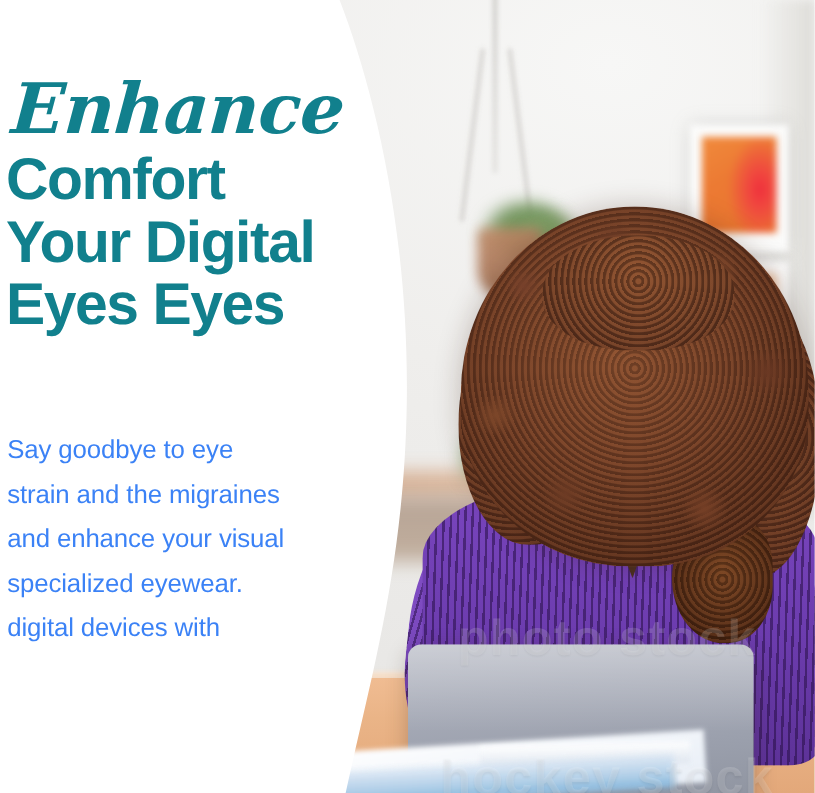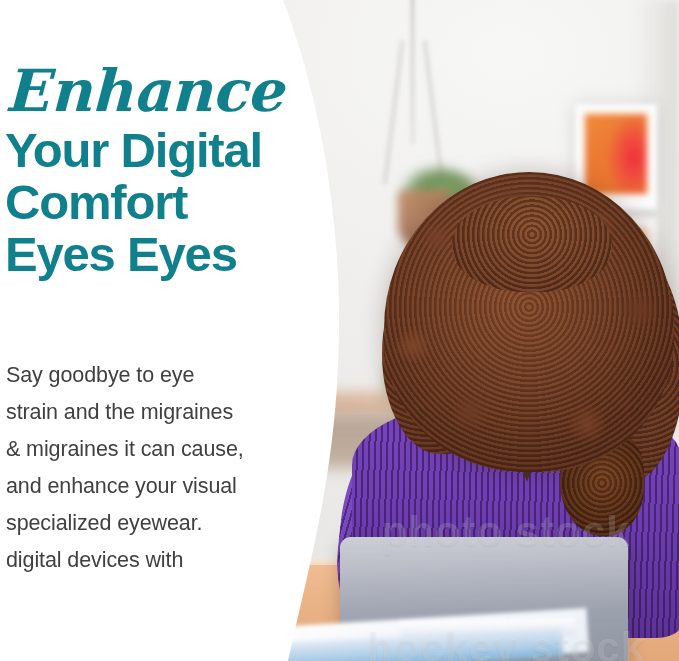--- a/index.html
+++ b/index.html
@@ -362,21 +362,21 @@
   .headline div{ white-space:nowrap; }
   .body-copy{
     position:absolute;
     left:6px; top:357px;
     width:292px;
     font-family:"Liberation Sans", sans-serif;
     font-weight:400;
     font-size:21.5px;
     line-height:37px;
     letter-spacing:-0.1px;
-    color:#404040;
+    color:#3b82f6;
     margin:0;
   }
   .body-copy div{ white-space:nowrap; }
 </style>
 </head>
 <body>
 
 <div class="banner">
 
   <div class="photo">
@@ -443,28 +443,27 @@
     </div>
   </div>
 
   <div class="panel"></div>
 
   <div class="text-wrap">
 
     <div class="script">Enhance</div>
 
     <div class="headline">
+      <div>Comfort</div>
       <div>Your Digital</div>
-      <div>Comfort</div>
       <div>Eyes Eyes</div>
     </div>
 
     <div class="body-copy">
       <div>Say goodbye to eye</div>
       <div>strain and the migraines</div>
-      <div>&amp; migraines it can cause,</div>
       <div>and enhance your visual</div>
       <div>specialized eyewear.</div>
       <div>digital devices with</div>
     </div>
 
   </div>
 </div>
 
 </body></html>

